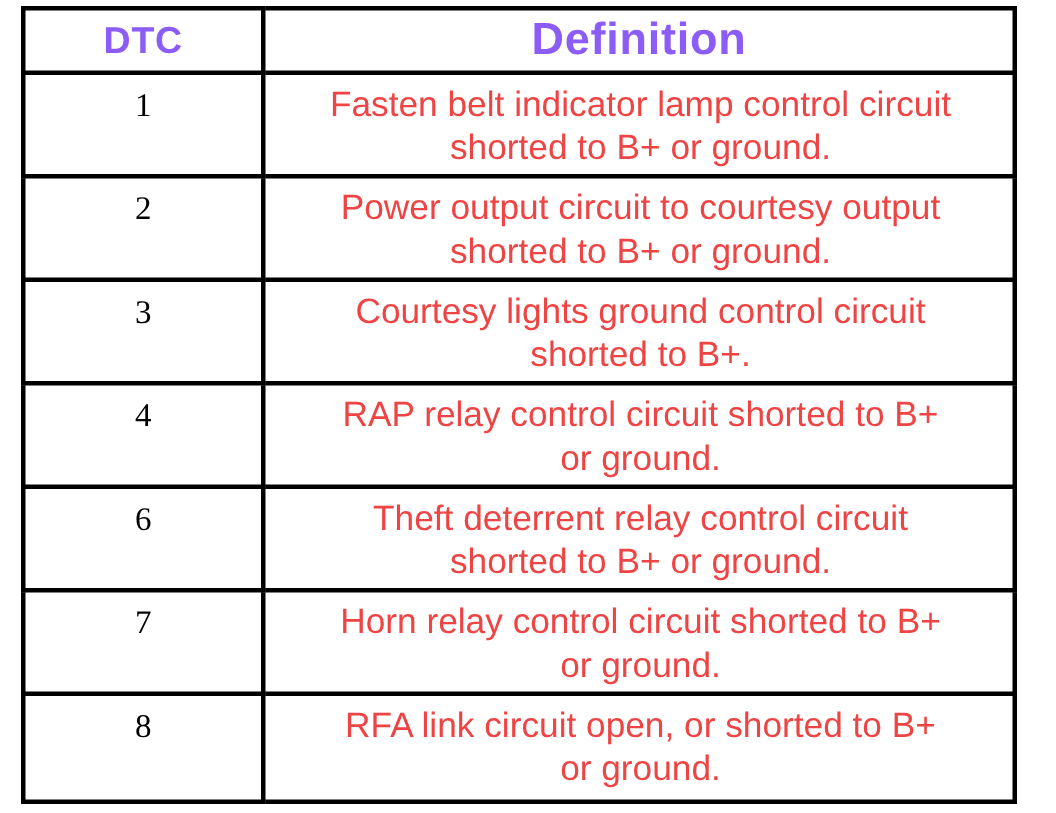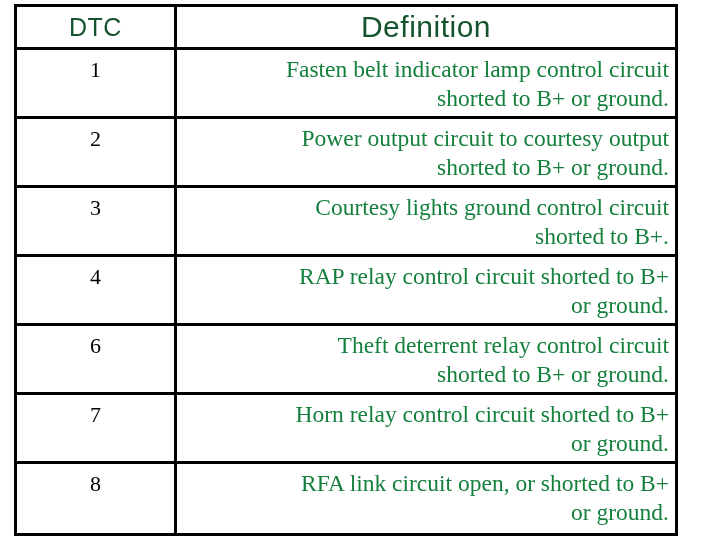--- a/index.html
+++ b/index.html
@@ -49,26 +49,26 @@
   col.col-dtc { width: 160px; }
   col.col-def { width: auto; }
 
   
   thead th {
     height: 40px;
     border-bottom-width: 4px;
   }
   .hdr-inner {
     font-family: "Liberation Sans", sans-serif;
-    font-weight: normal;
+    font-weight: bold;
     font-size: 26px;
     line-height: 40px;
     letter-spacing: 0.5px;
     text-align: center;
-    color: #14532d;
+    color: #8b5cf6;
     white-space: nowrap;
   }
   .hdr-dtc .hdr-inner { font-size: 25px; }
   .hdr-def .hdr-inner { font-size: 30px; }
 
   
   tbody tr { height: 69px; }
   tbody tr.tall { height: 72px; }
 
   .code-cell {
@@ -80,26 +80,26 @@
     line-height: 1;
     color: #000000;
     padding-top: 9px;
     text-align: center;
   }
 
   .def-cell {
     text-align: left;
   }
   .def-inner {
-    font-family: Liberation Serif, serif;
+    font-family: Liberation Sans, sans-serif;
     font-size: 23.5px;
     line-height: 29px;
-    color: #15803d;
+    color: #ef4444;
     padding: 5px 6px 0 8px;
-    text-align: right;
+    text-align: center;
     white-space: pre-line;
   }
 </style>
 </head>
 <body>
 
 <div class="page">
 
   <table class="dtc-table">
     <colgroup>

